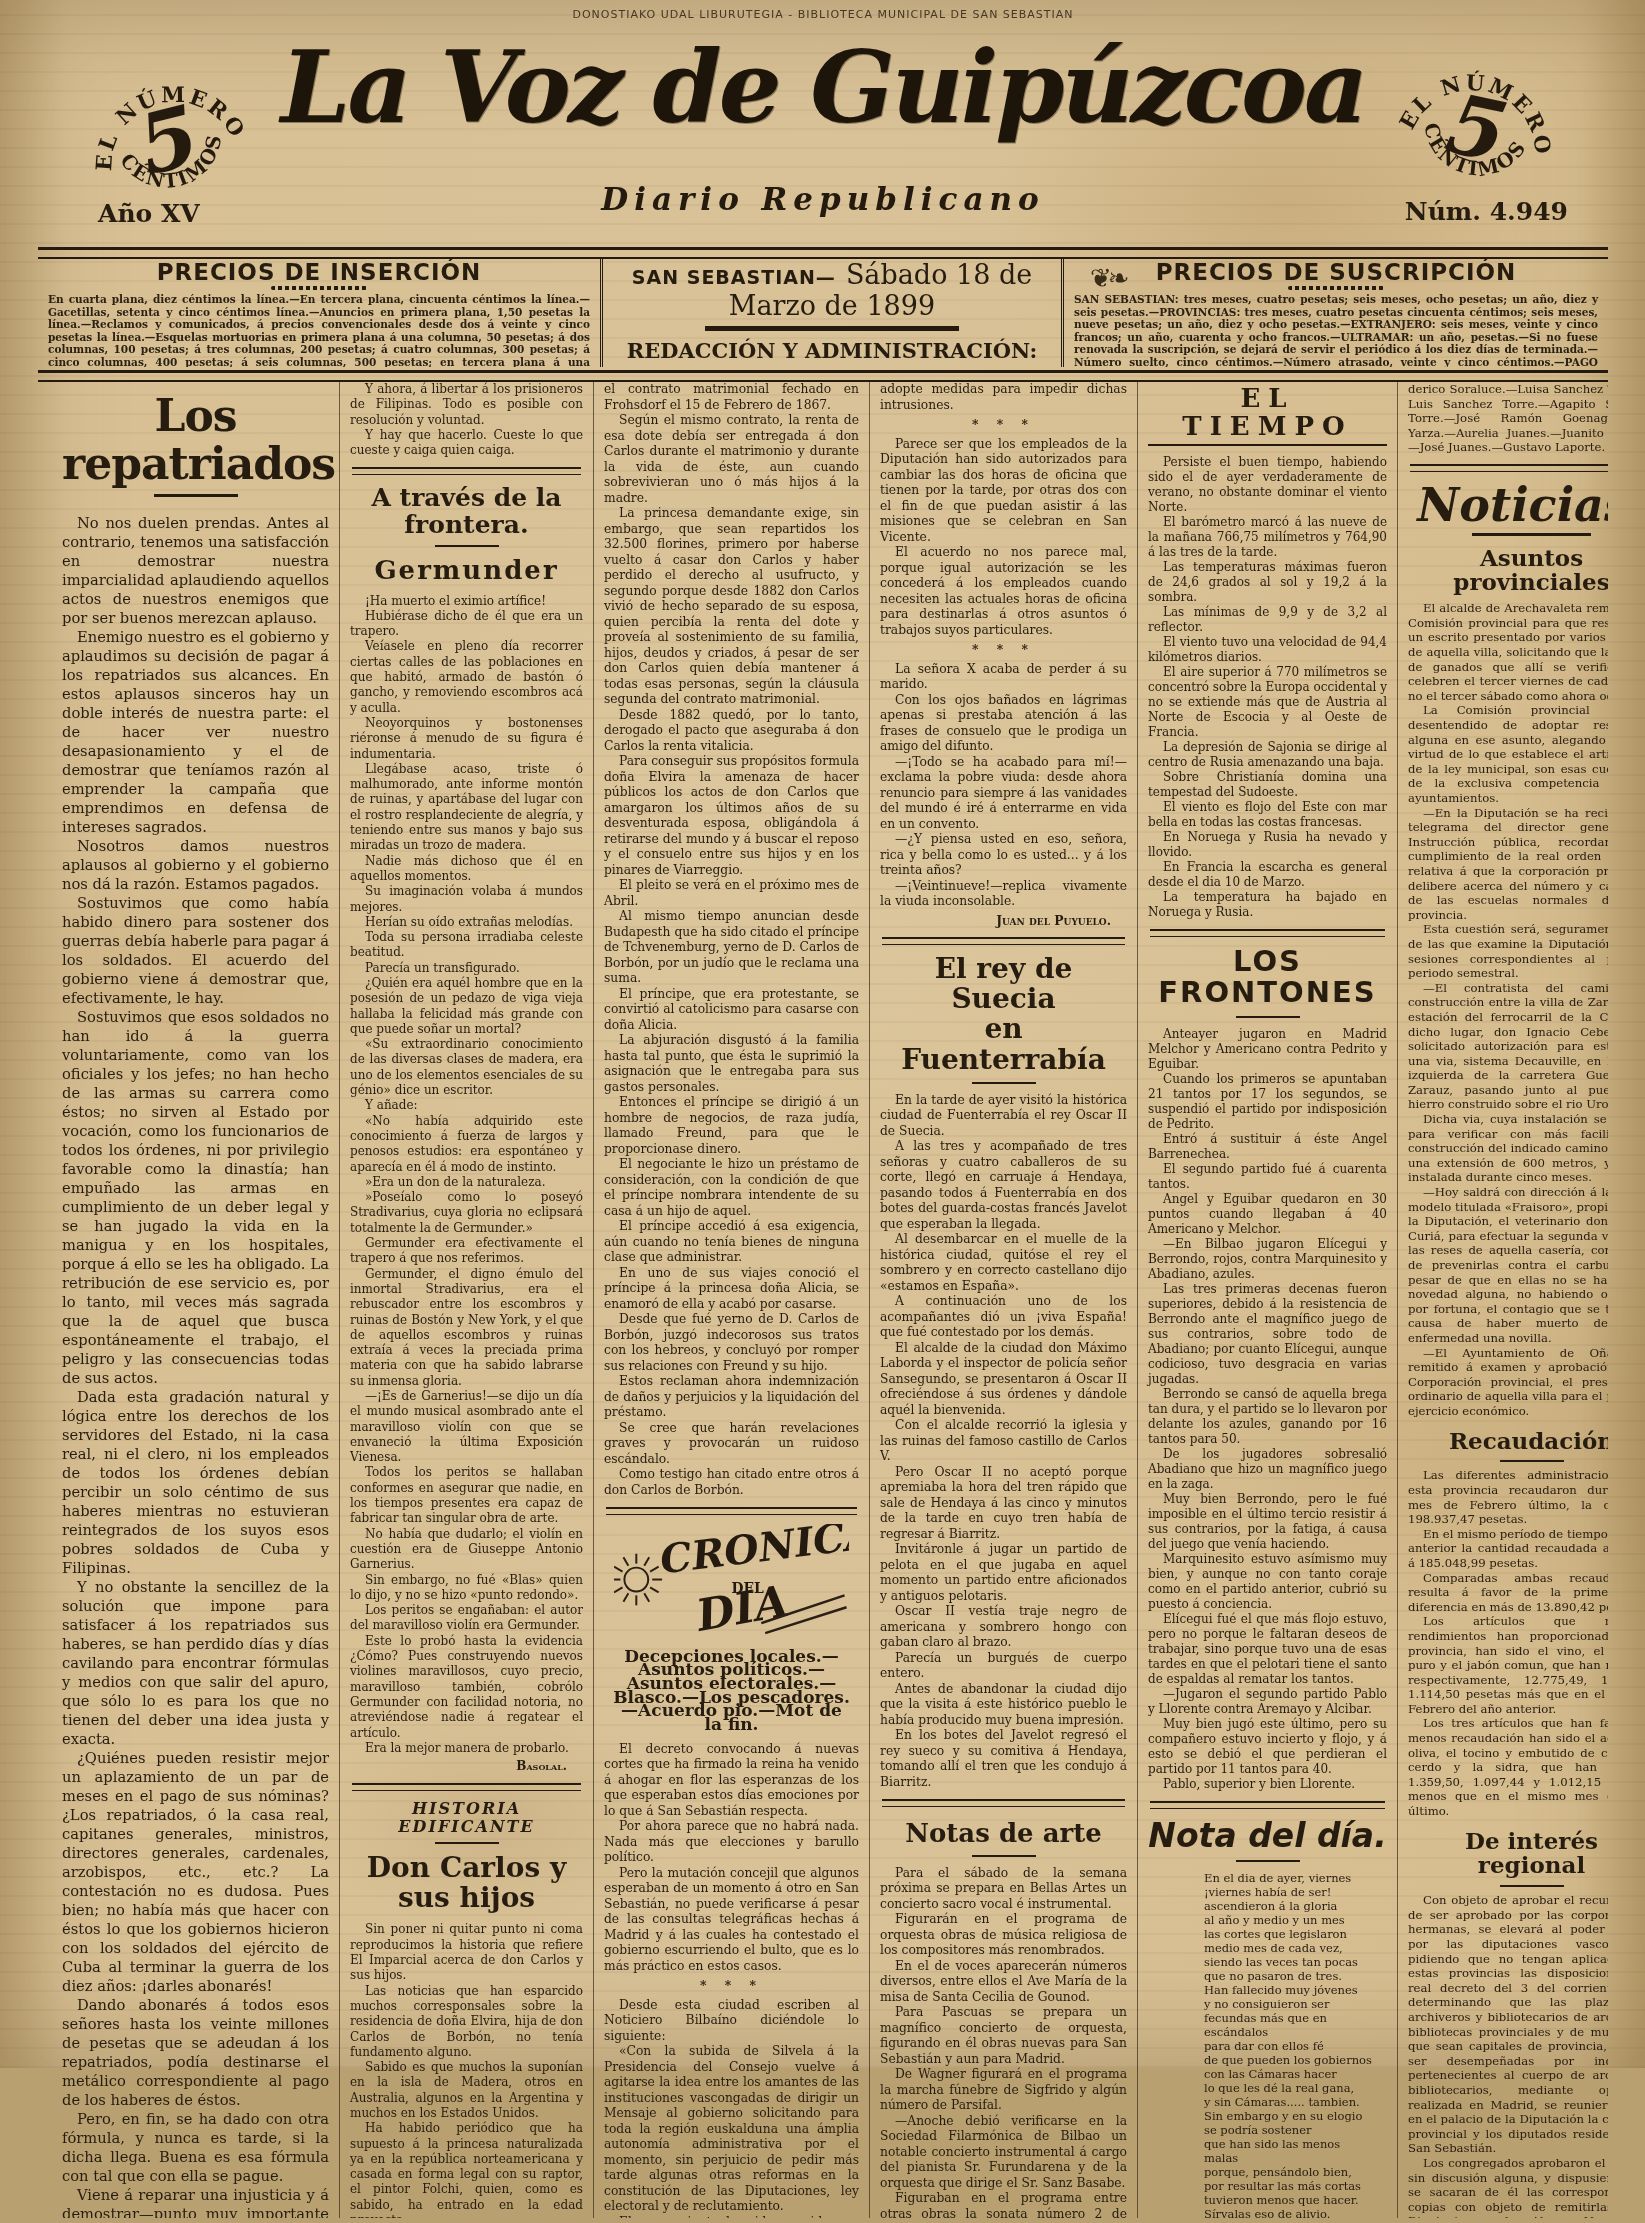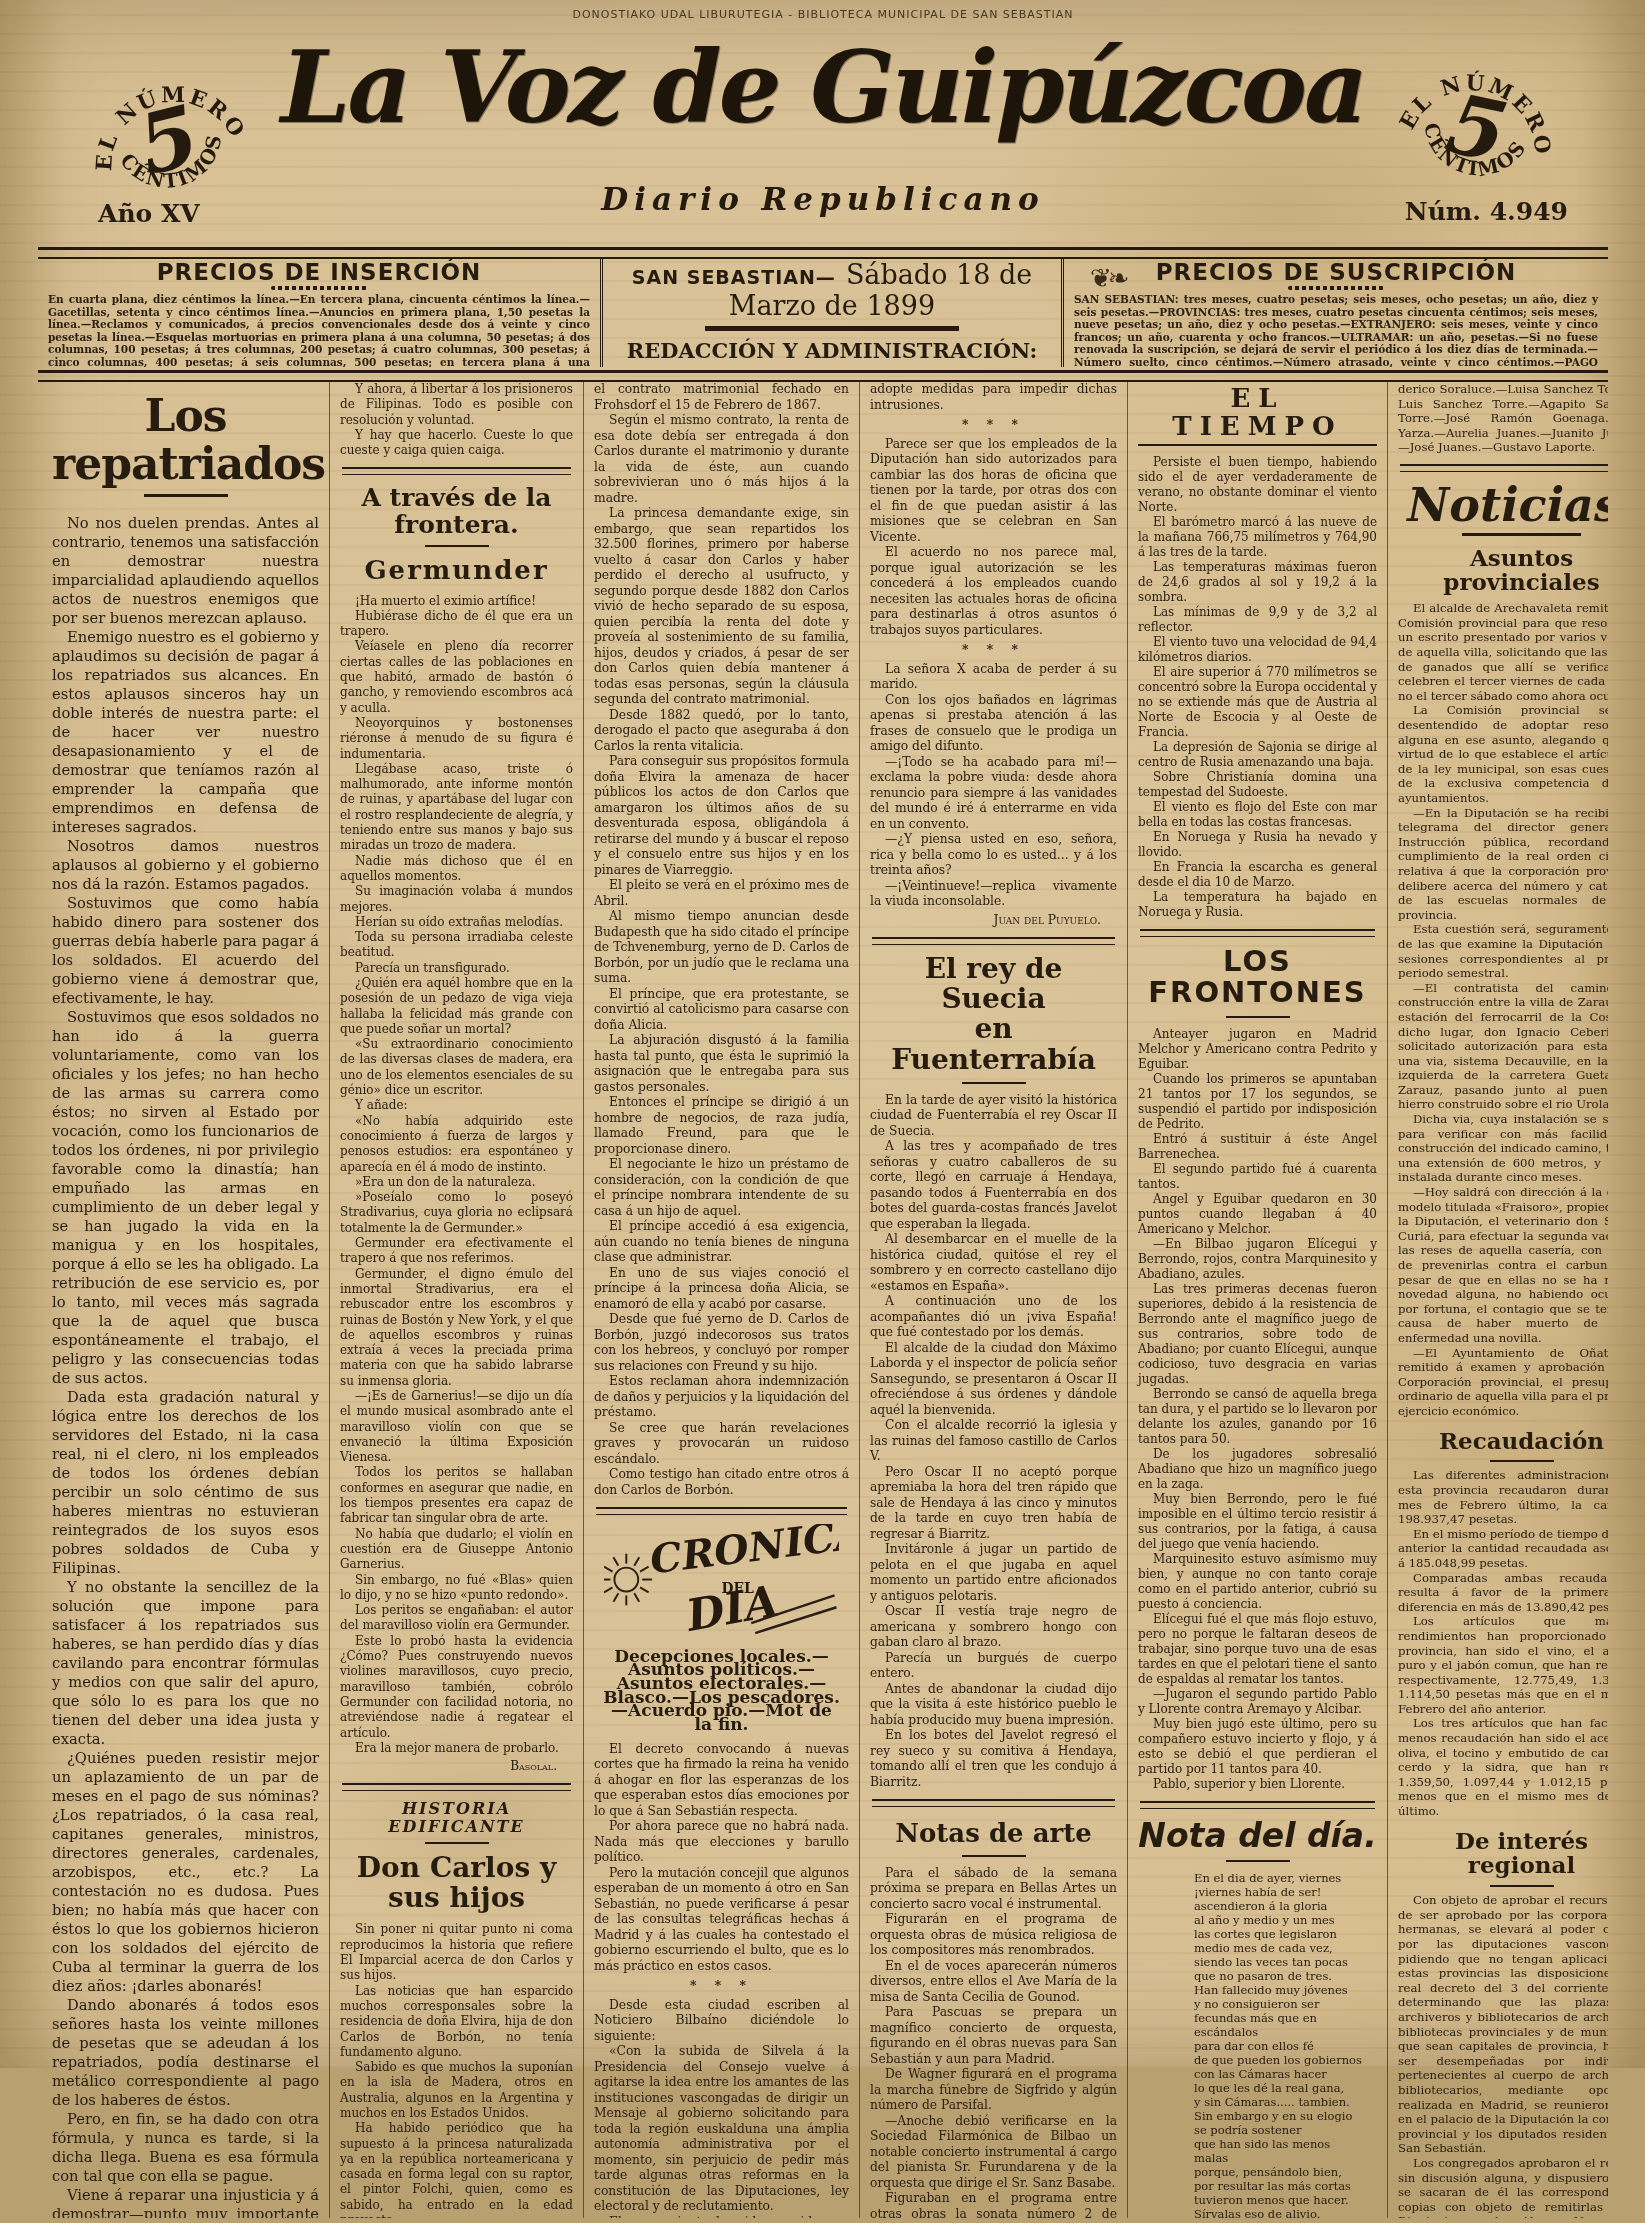--- a/index.html
+++ b/index.html
@@ -51,21 +51,21 @@
     background:repeating-linear-gradient(90deg,#241a10 0 4px,transparent 4px 7px);border-radius:2px;}
   .box-body{font-size:10.5px;line-height:12.5px;text-align:justify;font-weight:bold;color:#2b2113;}
   .dateline{font-size:0;}
   .dateline .city{font-weight:bold;font-size:19px;letter-spacing:1px;vertical-align:baseline;
     font-family:"DejaVu Sans","Liberation Sans",sans-serif;}
   .dateline .date{font-size:27px;margin-left:10px;}
   .date-rule{width:254px;height:5px;background:#241a10;margin:5px auto 7px;}
   .address{font-size:21px;font-weight:bold;}
   .flourish{position:absolute;left:26px;top:6px;font-size:26px;color:#3a2c16;letter-spacing:-4px;}
   
-  .cols{position:absolute;top:382px;left:42px;right:38px;height:1836px;display:flex;overflow:hidden;}
+  .cols{position:absolute;top:382px;left:52px;right:38px;height:1836px;display:flex;overflow:hidden;}
   .col{height:100%;overflow:hidden;padding:0 10px;font-size:12.3px;line-height:15.5px;text-align:justify;}
   .col + .col{border-left:1px solid rgba(45,32,15,.65);}
   .c1{flex:0 0 267px;font-size:14.7px;line-height:19px;}
   .c2{flex:0 0 233px;font-size:12px;line-height:15.3px;}
   .c3{flex:0 0 255px;}
   .c4{flex:0 0 247px;}
   .c5{flex:0 0 239px;font-size:12px;line-height:15px;}
   .c6{flex:0 0 247px;font-size:11.7px;line-height:14.6px;}
   .para{margin:0;text-indent:15px;}
   .noind{text-indent:0;}
@@ -78,21 +78,21 @@
   .h-edif{font-size:16px;font-style:italic;letter-spacing:2px;}
   .h-carlos{font-size:28px;}
   .h-suecia{font-size:28px;}
   .h-notas{font-size:26px;margin-top:12px;}
   .h-tiempo{font-size:26px;letter-spacing:8px;border-bottom:2px solid #241a10;padding-bottom:4px;margin-top:2px;}
   .h-frontones{font-size:29px;letter-spacing:2px;font-family:"DejaVu Sans","Liberation Sans",sans-serif;}
   .h-nota{font-size:33px;font-style:italic;font-family:"DejaVu Sans","Liberation Sans",sans-serif;}
   .h-noticias{font-size:46px;font-style:italic;margin:6px 0 4px;}
   .h-noticias.u::after{width:119px;border-top:3px solid #241a10;margin-top:2px;}
   .h-sub{font-size:23px;margin:10px 0 6px;}
-  .sig{text-align:right;font-weight:normal;font-variant:small-caps;padding-right:16px;margin:3px 0 8px;}
+  .sig{text-align:right;font-weight:bold;font-variant:small-caps;padding-right:16px;margin:3px 0 8px;}
   .stars{text-align:center;font-weight:bold;letter-spacing:7px;margin:4px 0;text-indent:0;}
   .rule-d{height:5px;border-top:2px solid #241a10;border-bottom:1px solid #241a10;margin:9px 2px;}
   .deck{font-size:17px;line-height:13.7px;font-weight:bold;text-align:center;margin:4px 6px 10px;text-indent:0;}
   .verse{font-size:11.5px;line-height:14px;padding-left:44px;text-align:left;margin:4px 12px 8px;}
   .cronica{margin:6px 0 2px;text-align:center;}
 </style>
 </head>
 <body>
 
 <div id="page">

